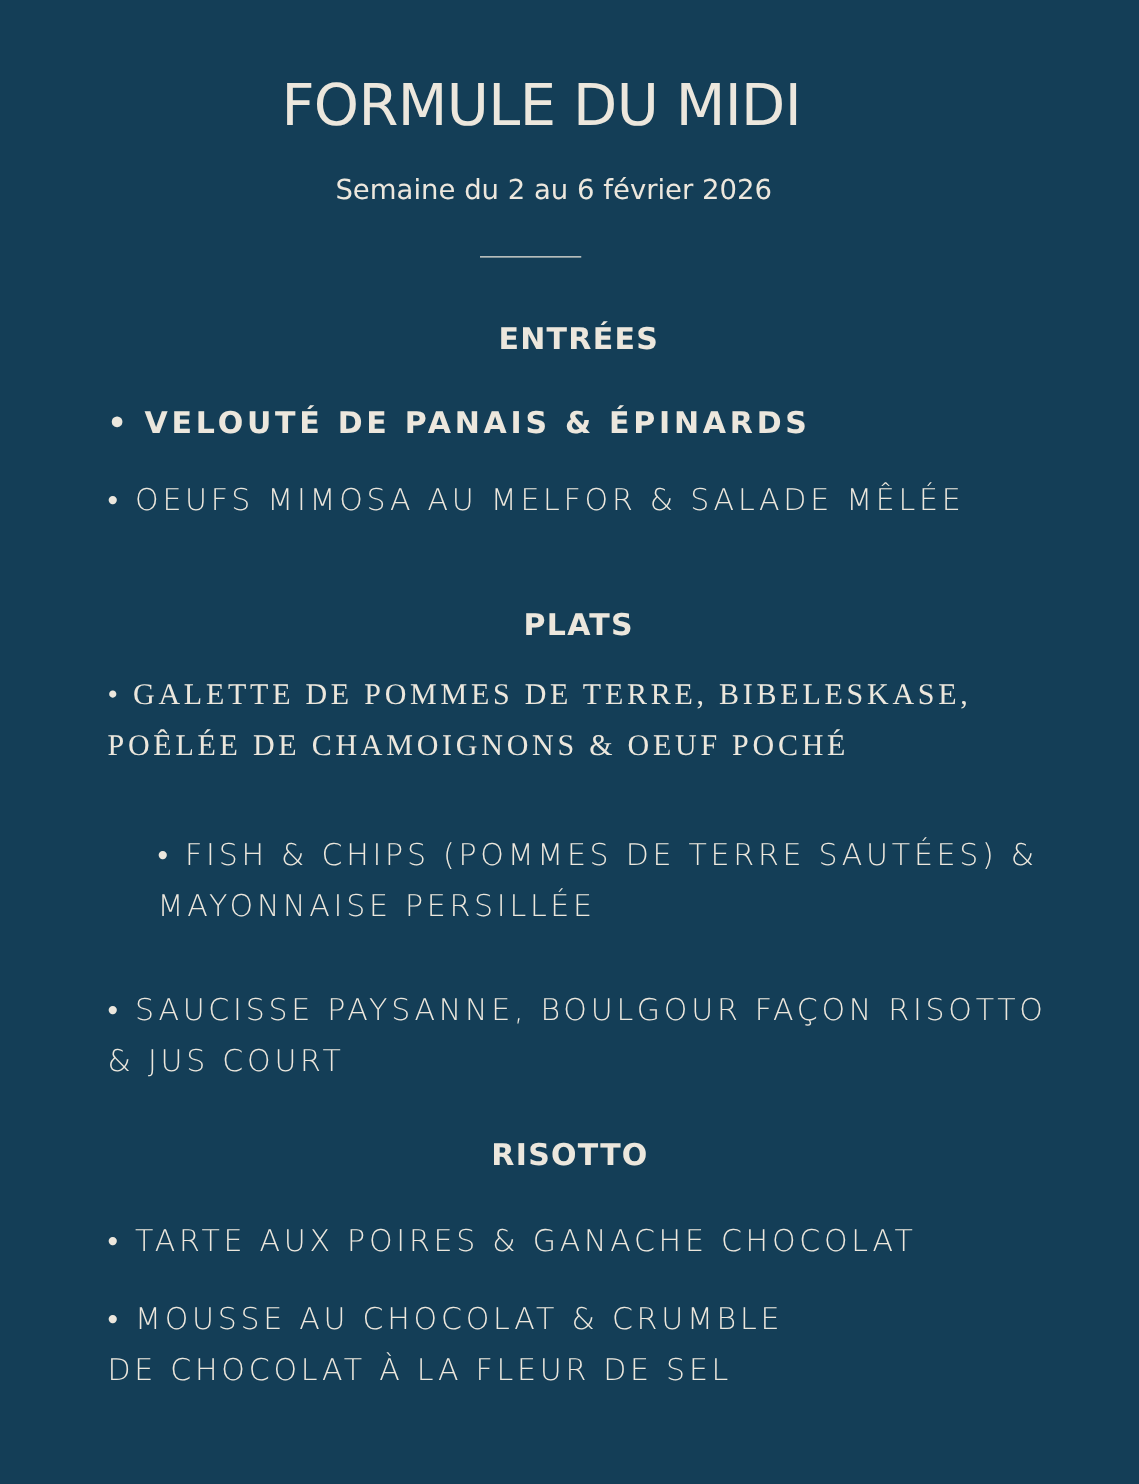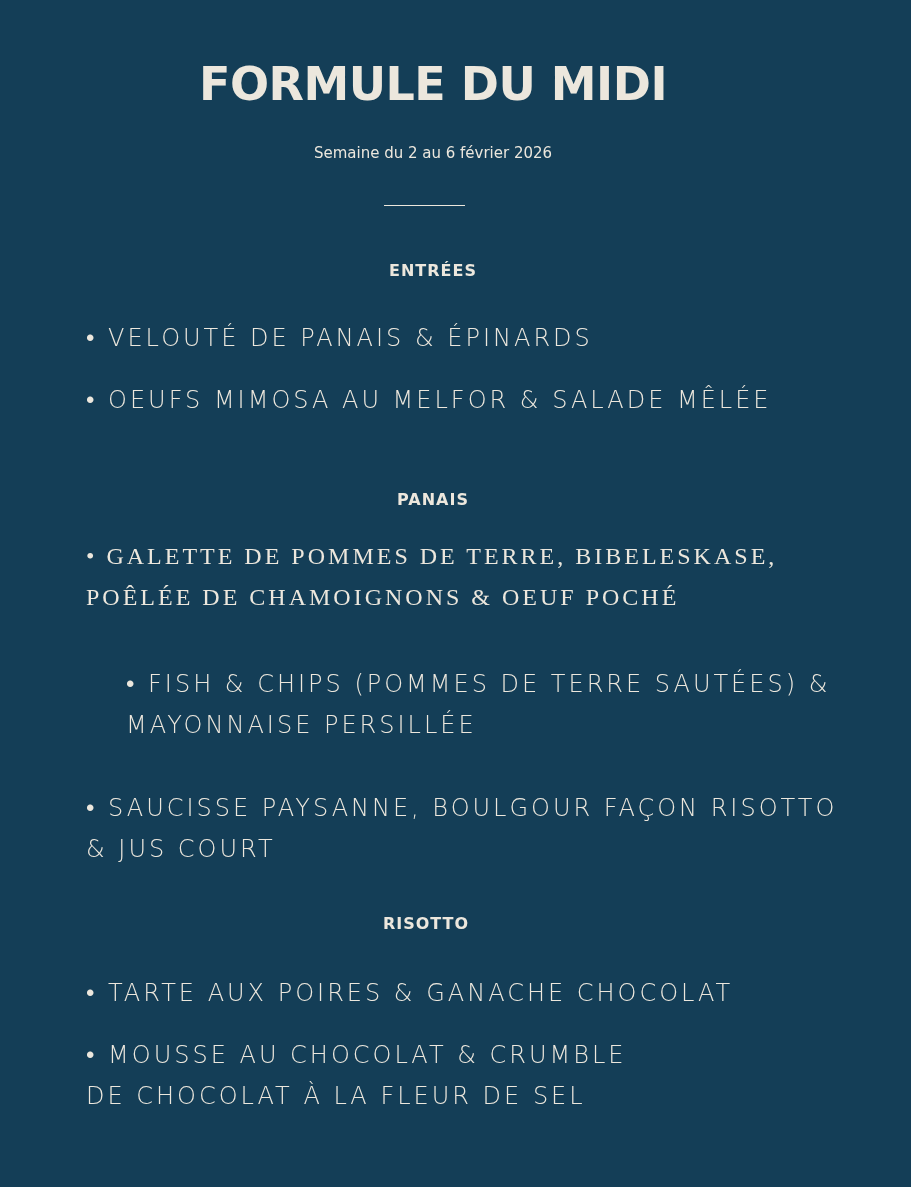--- a/index.html
+++ b/index.html
@@ -15,75 +15,76 @@
       overflow: hidden;
       font-family: "DejaVu Sans", sans-serif;
     }
     .title {
       position: absolute;
       left: 0;
       width: 866px;
       top: 56px;
       text-align: center;
       font-size: 46px;
-      font-weight: bold;
+      font-weight: normal;
       letter-spacing: -0.5px;
       margin: 0;
       line-height: 56px;
     }
     .subtitle {
       position: absolute;
-      left: 0;
+      left: 10px;
       width: 866px;
       top: 139px;
       text-align: center;
-      font-size: 15px;
+      font-size: 22px;
       line-height: 28px;
     }
     .divider {
       position: absolute;
       left: 384px;
       top: 205px;
       width: 81px;
       height: 1px;
       background: #ece7dd;
     }
     .section-title {
       position: absolute;
       left: 0;
       width: 866px;
       text-align: center;
       font-weight: bold;
-      font-size: 16px;
+      font-size: 24px;
       letter-spacing: 1px;
       line-height: 30px;
       margin: 0;
+      padding-left: 30px;
     }
     .item {
       position: absolute;
       left: 86px;
       font-size: 24px;
       letter-spacing: 3px;
       line-height: 41px;
       white-space: pre-line;
       font-weight: 300;
     }
   </style>
 </head>
 <body>
 
 <h1 class="title">FORMULE DU MIDI</h1>
 <div class="subtitle">Semaine du 2 au 6 février 2026</div>
 <div class="divider"></div>
 
 <h2 class="section-title" style="top:256px;">ENTRÉES</h2>
-<div class="item" style="top:318px;">• VELOUTÉ DE PANAIS &amp; ÉPINARDS</div>
+<div class="item" style="top:318px;font-weight:bold;">• VELOUTÉ DE PANAIS &amp; ÉPINARDS</div>
 <div class="item" style="top:380px;">• OEUFS MIMOSA AU MELFOR &amp; SALADE MÊLÉE</div>
 
-<h2 class="section-title" style="top:485px;">PANAIS</h2>
+<h2 class="section-title" style="top:485px;">PLATS</h2>
 <div class="item" style="top:536px;font-family:Liberation Serif, serif;">• GALETTE DE POMMES DE TERRE, BIBELESKASE,
 POÊLÉE DE CHAMOIGNONS &amp; OEUF POCHÉ</div>
 <div class="item" style="top:664px;margin-left:40px;">• FISH &amp; CHIPS (POMMES DE TERRE SAUTÉES) &amp;
 MAYONNAISE PERSILLÉE</div>
 <div class="item" style="top:788px;">• SAUCISSE PAYSANNE, BOULGOUR FAÇON RISOTTO
 &amp; JUS COURT</div>
 
 <h2 class="section-title" style="top:909px; width:852px;">RISOTTO</h2>
 <div class="item" style="top:973px;">• TARTE AUX POIRES &amp; GANACHE CHOCOLAT</div>
 <div class="item" style="top:1035px;">• MOUSSE AU CHOCOLAT &amp; CRUMBLE

